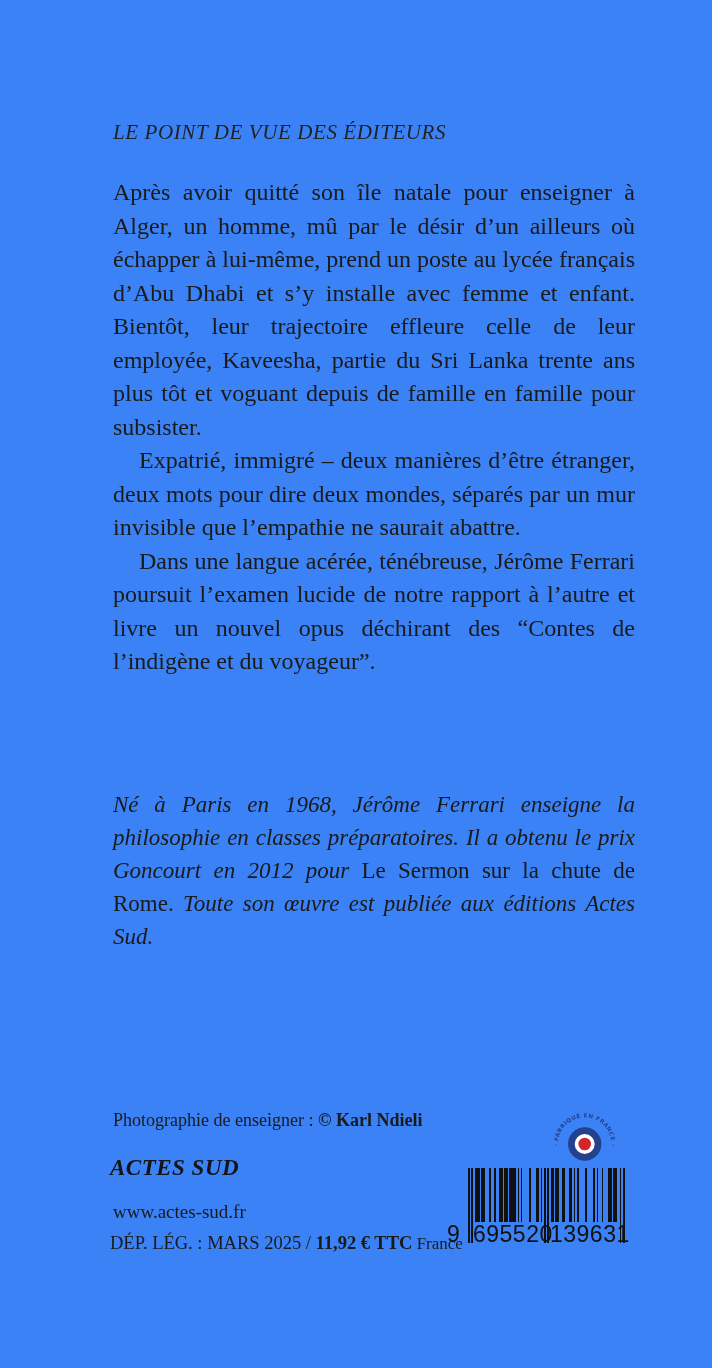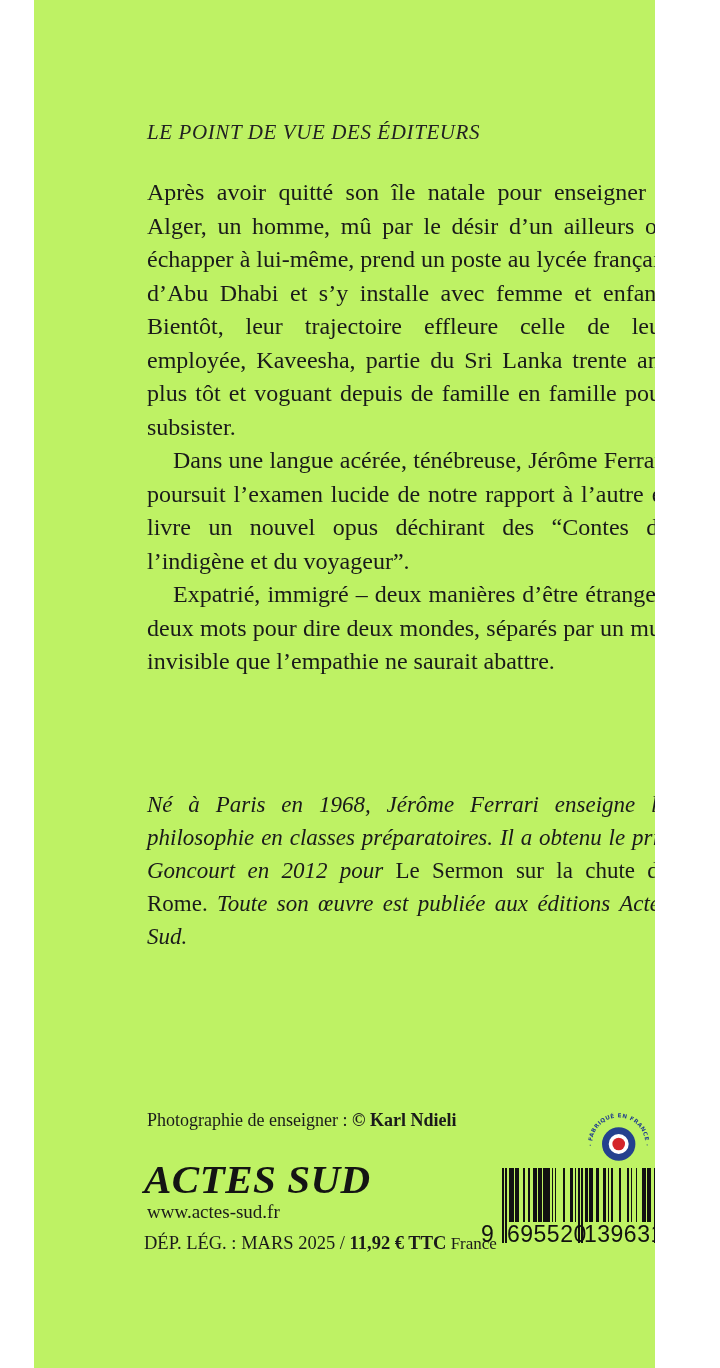--- a/index.html
+++ b/index.html
@@ -1,24 +1,23 @@
 <!DOCTYPE html>
 <html lang="fr"><head>
 <meta charset="utf-8">
 <style>
   html, body { margin: 0; padding: 0; background: #fff; }
   .page {
     position: relative;
-    width: 621px;
+    width: 712px;
     height: 1368px;
-    background: #bef264;
+    background: #3b82f6;
     font-family: "Liberation Serif", serif;
     color: #1a1a1a;
     overflow: hidden;
-    margin-left: 34px;
   }
   .header-line {
     position: absolute;
     left: 113px; top: 120px;
     font-style: italic;
     font-size: 21px;
     letter-spacing: 0.6px;
     color: #222;
     white-space: nowrap;
   }
@@ -45,21 +44,21 @@
   .credit {
     position: absolute;
     left: 113px; top: 1110px;
     font-size: 18px;
     white-space: nowrap;
   }
   .credit .credit-name { font-weight: bold; }
   .logo {
     position: absolute;
     left: 110px; top: 1155px;
-    font-size: 41px;
+    font-size: 23px;
     font-style: italic;
     font-weight: bold;
     letter-spacing: 0.5px;
     color: #141414;
     white-space: nowrap;
   }
   .website {
     position: absolute;
     left: 113px; top: 1201px;
     font-size: 19px;
@@ -95,22 +94,22 @@
 </style>
 </head>
 <body>
 
 <div class="page">
 
   <div class="header-line">LE POINT DE VUE DES ÉDITEURS</div>
 
   <div class="body-text">
     <p>Après avoir quitté son île natale pour enseigner à Alger, un homme, mû par le désir d’un ailleurs où échapper à lui-même, prend un poste au lycée français d’Abu Dhabi et s’y installe avec femme et enfant. Bientôt, leur trajectoire effleure celle de leur employée, Kaveesha, partie du Sri Lanka trente ans plus tôt et voguant depuis de famille en famille pour subsister.</p>
+    <p class="indent">Expatrié, immigré – deux manières d’être étranger, deux mots pour dire deux mondes, séparés par un mur invisible que l’empathie ne saurait abattre.</p>
     <p class="indent">Dans une langue acérée, ténébreuse, Jérôme Ferrari poursuit l’examen lucide de notre rapport à l’autre et livre un nouvel opus déchirant des “Contes de l’indigène et du voyageur”.</p>
-    <p class="indent">Expatrié, immigré – deux manières d’être étranger, deux mots pour dire deux mondes, séparés par un mur invisible que l’empathie ne saurait abattre.</p>
   </div>
 
   <div class="bio"><span>Né à Paris en 1968, Jérôme Ferrari enseigne la philosophie en classes préparatoires. Il a obtenu le prix Goncourt en 2012 pour </span><span class="roman">Le Sermon sur la chute de Rome.</span><span> Toute son œuvre est publiée aux éditions Actes Sud.</span></div>
 
   <div class="credit"><span>Photographie de enseigner : </span><span class="credit-name">© Karl Ndieli</span></div>
 
   <div class="logo">ACTES SUD</div>
 
   <div class="website">www.actes-sud.fr</div>
 

